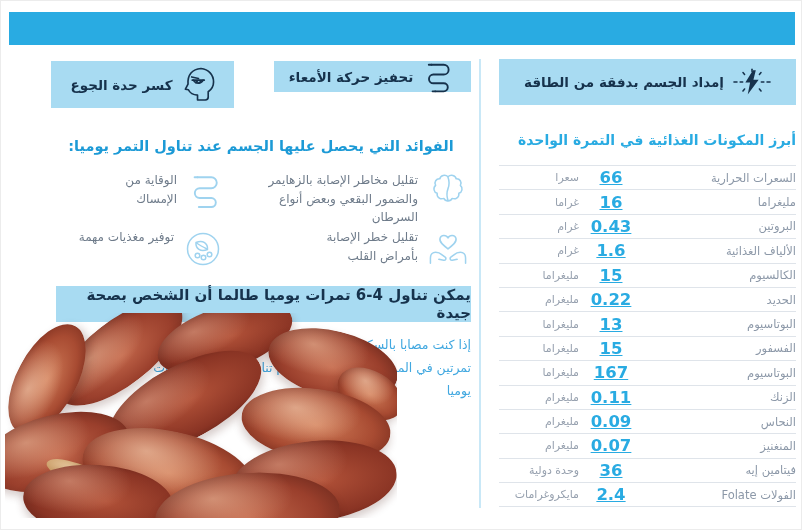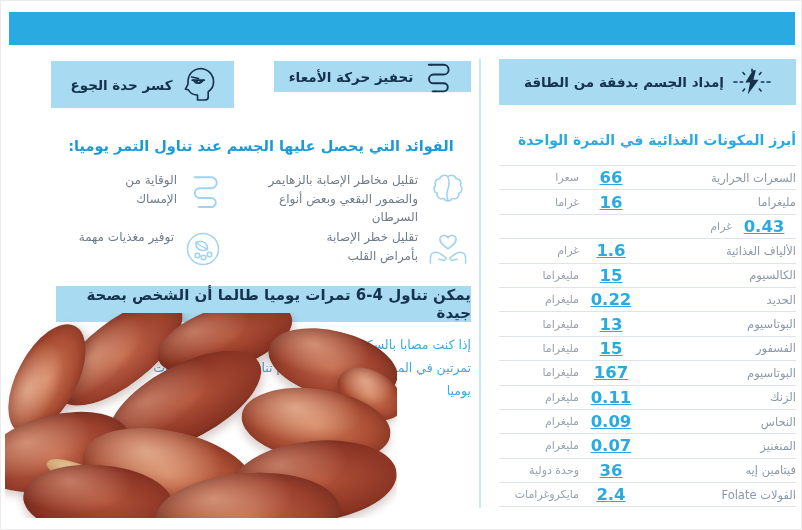--- a/index.html
+++ b/index.html
@@ -173,20 +173,21 @@
       <span class="n-name">السعرات الحرارية</span>
       <span class="n-value">66</span>
       <span class="n-unit">سعرا</span>
     </div>
       <div class="nrow">
       <span class="n-name">مليغراما</span>
       <span class="n-value">16</span>
       <span class="n-unit">غراما</span>
     </div>
       <div class="nrow">
+      <span class="n-name">البروتين</span>
       <span class="n-value">0.43</span>
       <span class="n-unit">غرام</span>
     </div>
       <div class="nrow">
       <span class="n-name">الألياف الغذائية</span>
       <span class="n-value">1.6</span>
       <span class="n-unit">غرام</span>
     </div>
       <div class="nrow">
       <span class="n-name">الكالسيوم</span>

